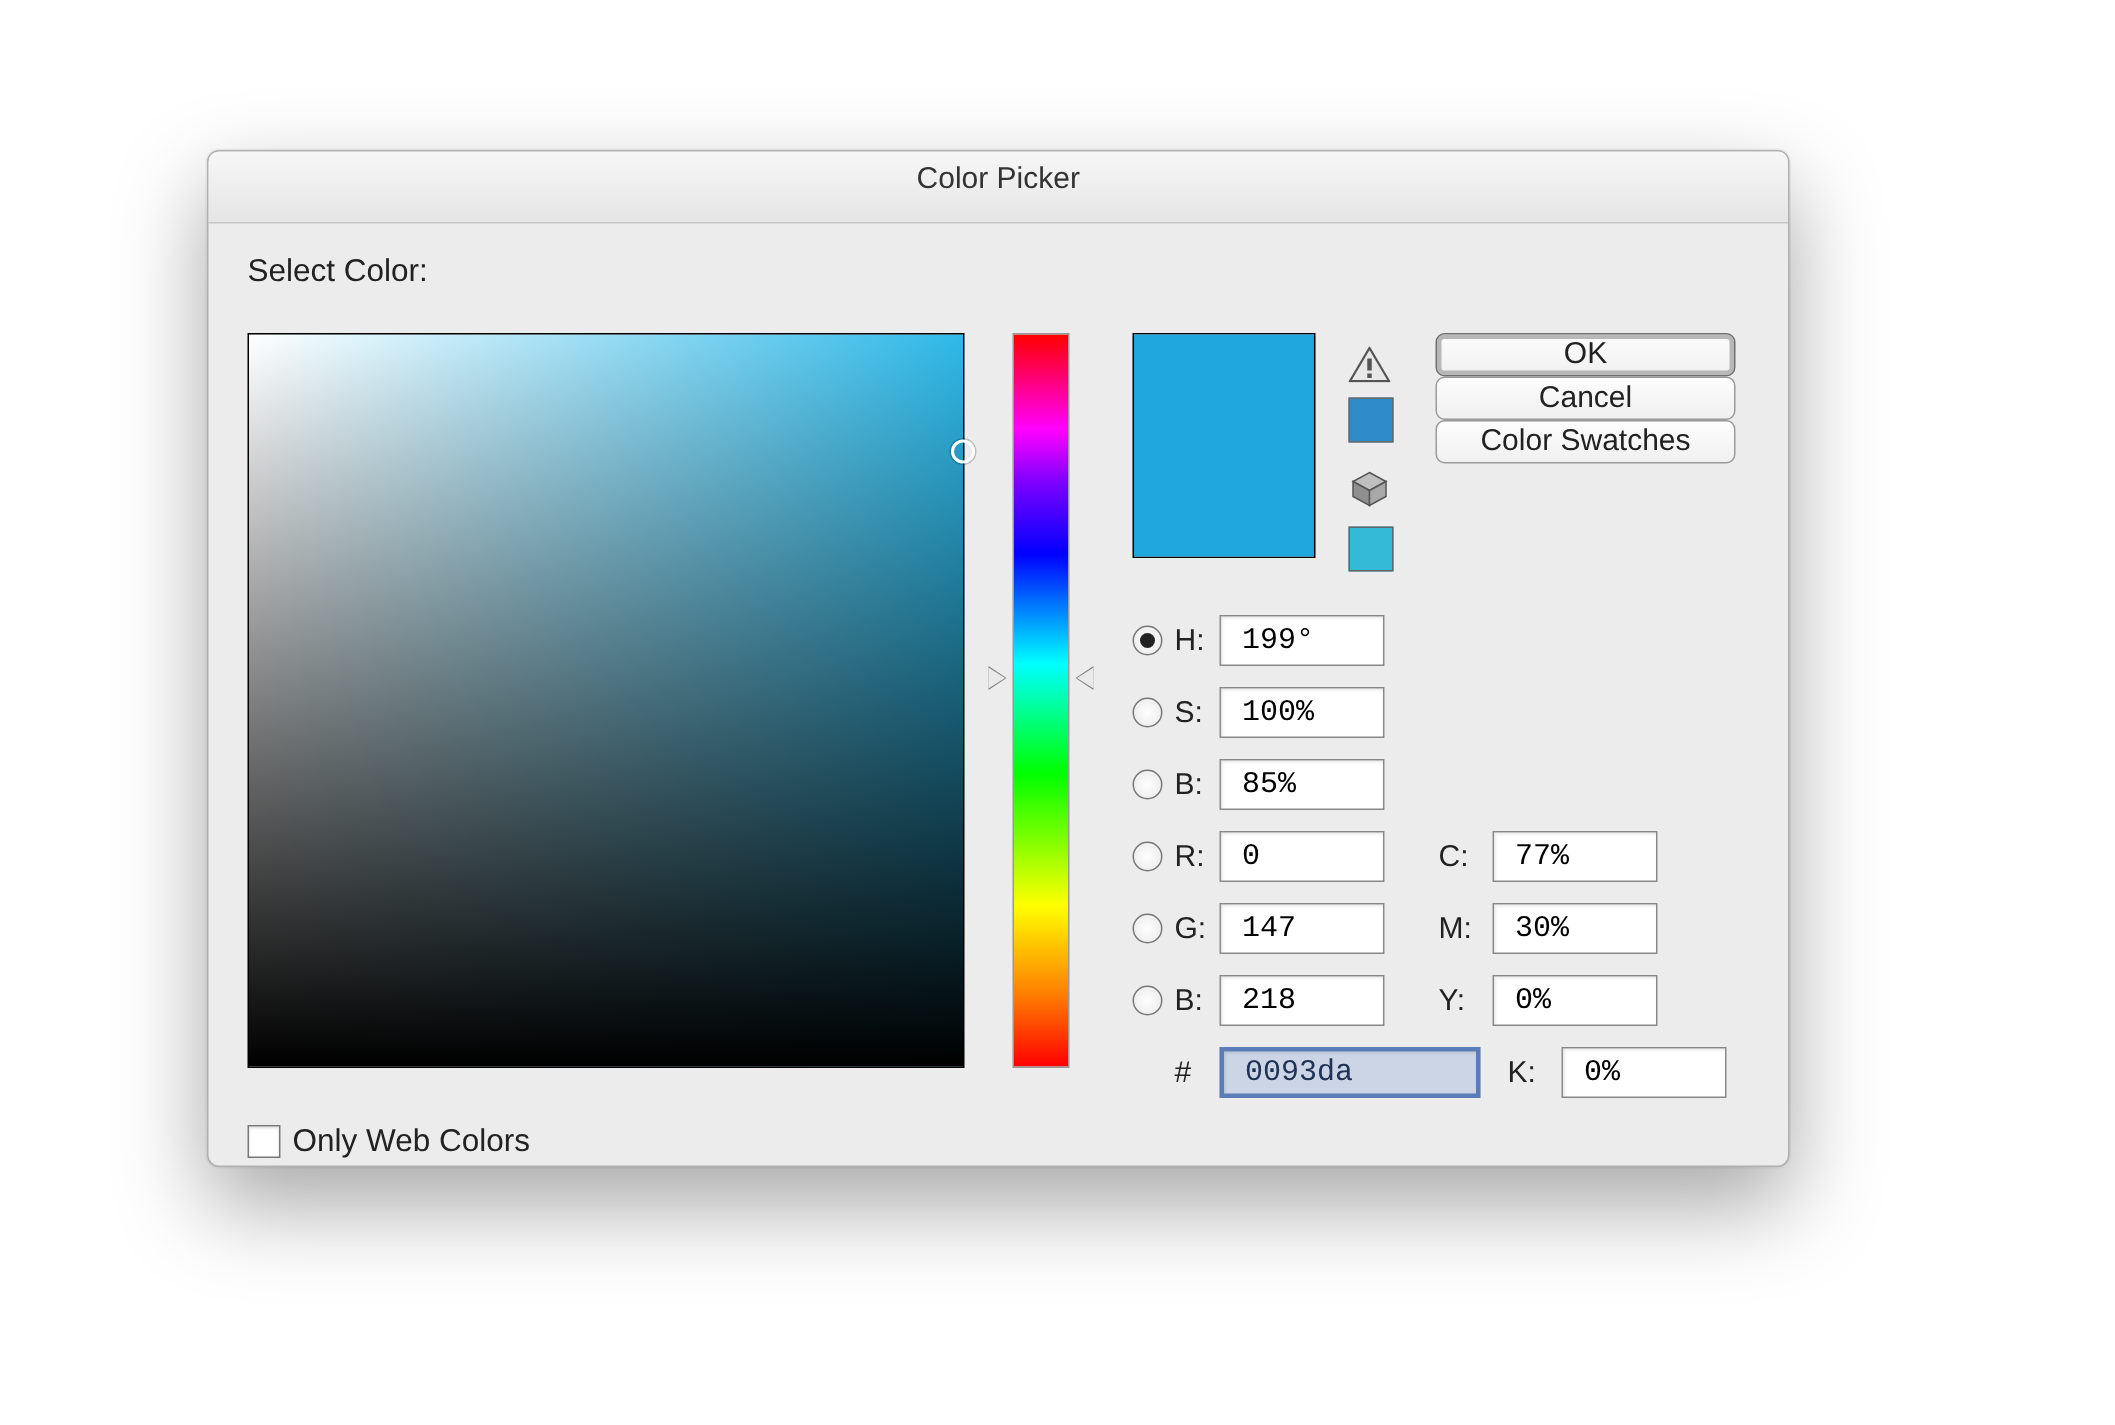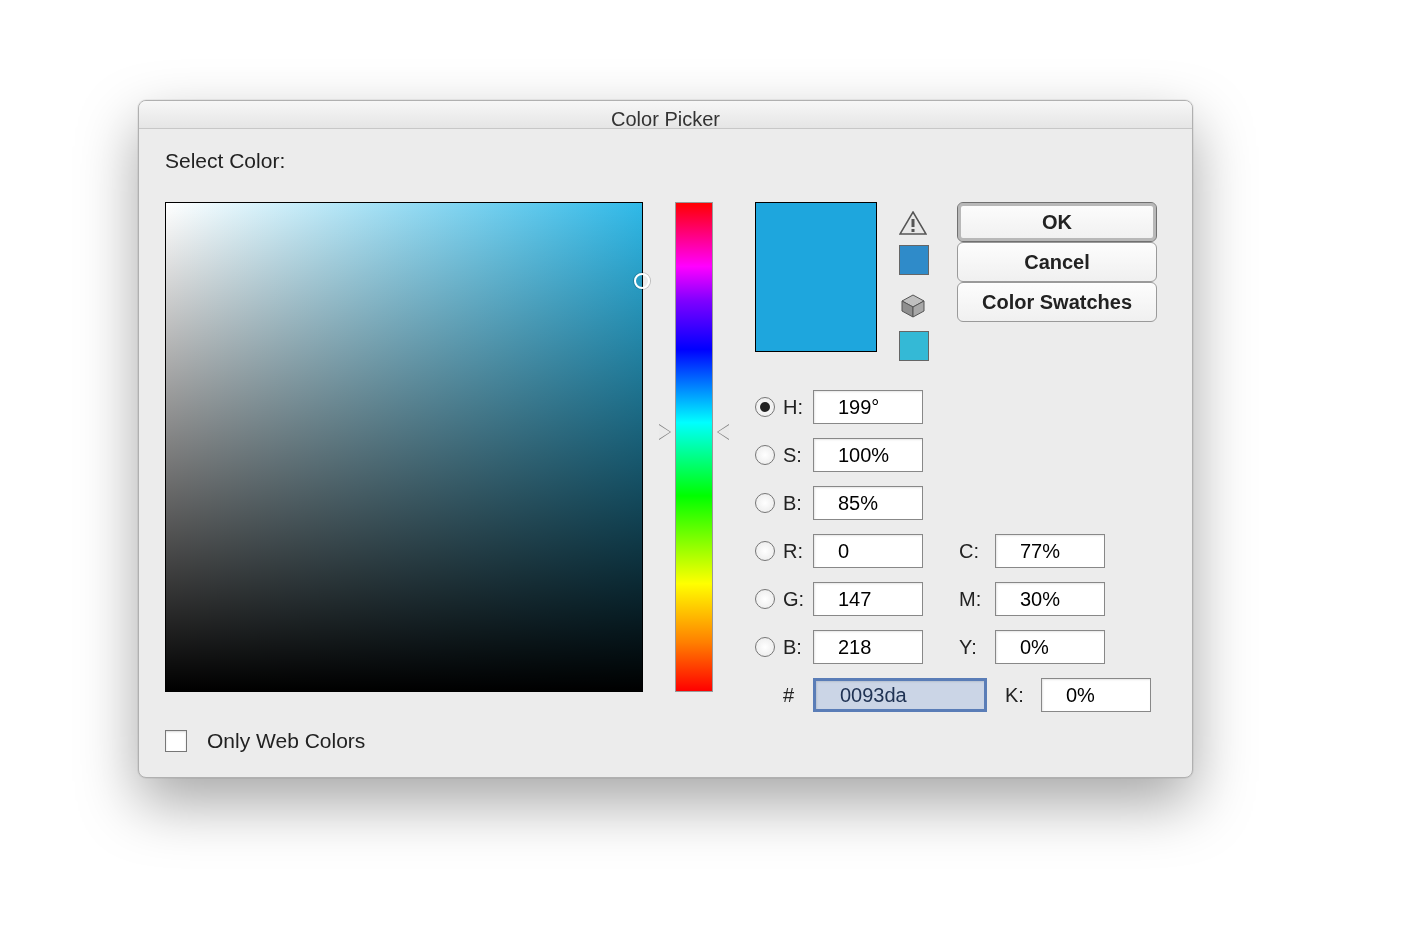--- a/index.html
+++ b/index.html
@@ -20,21 +20,21 @@
     top: 100px;
     width: 1055px;
     height: 678px;
     background: #ececec;
     border: 1px solid #b0b0b0;
     border-radius: 8px;
     box-shadow: 0 25px 60px rgba(0,0,0,0.35), 0 0 0 1px rgba(0,0,0,0.05);
     overflow: hidden;
   }
   .titlebar {
-    height: 28px;
+    height: 48px;
     line-height: 36px;
     text-align: center;
     background: linear-gradient(#f7f7f7, #e5e5e5);
     border-bottom: 1px solid #c7c7c7;
     font-size: 20px;
     color: #333;
   }
   .content {
     position: relative;
     padding: 20px 26px 20px 26px;
@@ -135,29 +135,28 @@
   }
   .warn-swatch {
     width: 30px; height: 30px; background:#2f8bc9; border:1px solid #666; margin-bottom: 18px;
   }
   .cube-icon { width: 26px; height: 26px; position: relative; margin-bottom: 12px; margin-left:1px; }
   .cube-swatch { width: 30px; height: 30px; background:#34b9d6; border:1px solid #666; }
 
   .btn {
     display:block;
     width: 200px;
-    height: 40px;
+    height: 29px;
     background: linear-gradient(#fdfdfd, #f0f0f0);
     border: 1px solid #9a9a9a;
     border-radius: 6px;
     font-size: 20px;
     color: #222;
     cursor: pointer;
     box-shadow: 0 1px 0 rgba(255,255,255,0.5) inset;
-    font-weight: bold;
   }
   .btn + .btn { }
   .btn.primary { border: 1px solid #707070; box-shadow: 0 0 0 3px #b8b8b8 inset, 0 1px 0 rgba(255,255,255,0.6) inset; }
   .btn-col { position:absolute; left: 818px; top: 73px; }
 
   .fields {
     position: absolute;
     left: 616px;
     top: 254px;
     width: 405px;
@@ -175,30 +174,30 @@
     background:#222; border-radius:50%;
   }
   .radio-spacer { width:28px; flex-shrink:0; }
   .flabel { width: 30px; text-align:left; font-size: 20px;}
   .flabel.wide { width: 36px; }
   input.txt {
     height: 34px;
     border: 1px solid #888;
     background: #fff;
     font-size: 20px;
-    padding: 2px 24px;
-    font-family: Liberation Sans, sans-serif;
+    padding: 2px 14px;
+    font-family: Liberation Mono, monospace;
     box-shadow: inset 1px 1px 2px rgba(0,0,0,0.1);
   }
   .txt.small { width: 110px; }
   .txt.hex { width: 174px; border: 3px solid #5a7db7; background:#cbd5e6; color:#203354; }
   .col2 { margin-left: 36px; display:flex; align-items:center; }
   .footer {
     position:absolute; left:26px; bottom: 16px;
-    display:flex; align-items:center; gap: 20px;
+    display:flex; align-items:center; gap: 8px;
     font-size: 21px;
   }
   .checkbox {
     width: 22px; height: 22px; border:1px solid #777; background:#fff;
     box-shadow: inset 0 1px 2px rgba(0,0,0,0.15);
   }
 </style>
 </head>
 <body>
 

